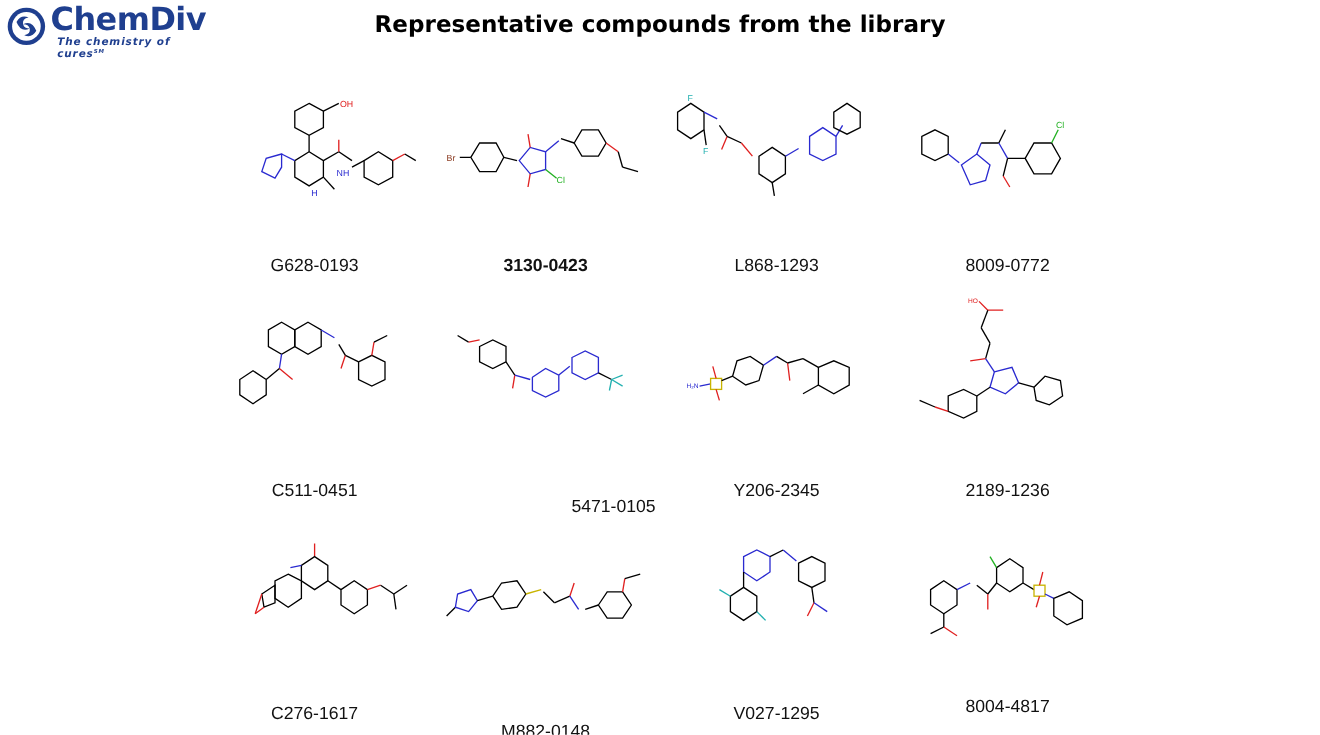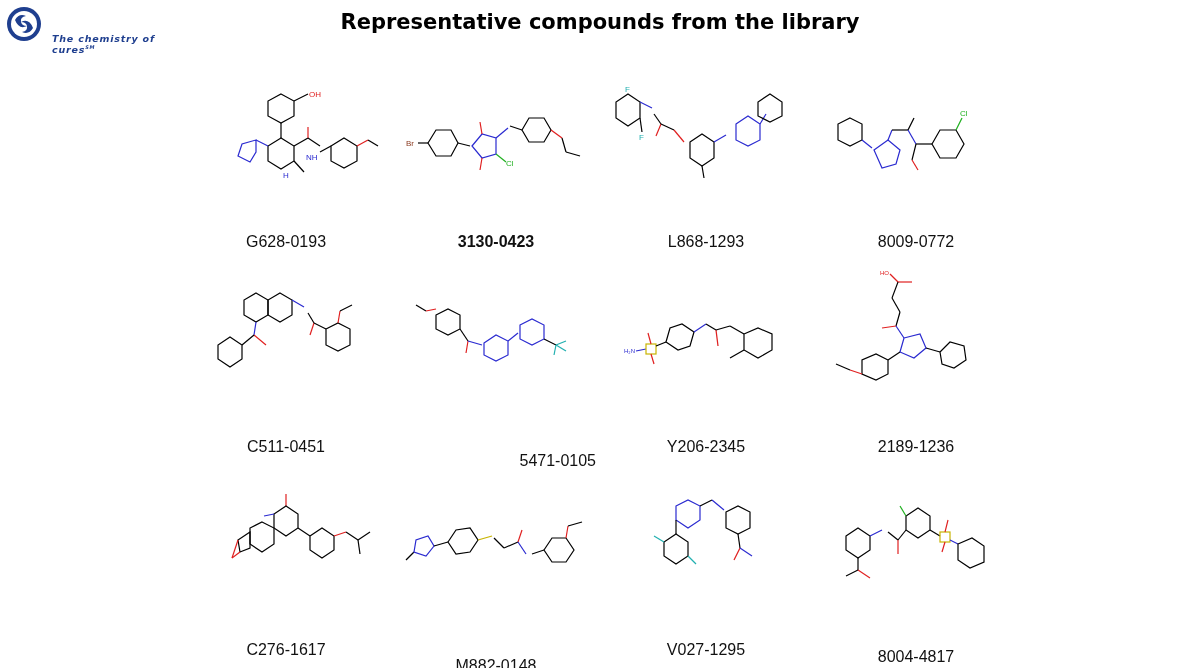--- a/index.html
+++ b/index.html
@@ -34,20 +34,21 @@
 </head>
 <body>
 
 <div class="logo">
   <svg class="logo-mark" viewBox="0 0 36 36">
     <circle cx="18" cy="18" r="17" fill="#1f3f8f"></circle>
     <circle cx="18" cy="18" r="13" fill="#ffffff"></circle>
     <path d="M9 14 q4 -7 11 -4 q-6 1 -5 6 q1 4 6 4 q-8 4 -12 -6z" fill="#1f3f8f"></path>
     <path d="M27 22 q-4 7 -11 4 q6 -1 5 -6 q-1 -4 -6 -4 q8 -4 12 6z" fill="#1f3f8f"></path>
   </svg>
+  <div class="logo-word">ChemDiv</div>
   <div class="logo-tag"><span>The chemistry of cures</span><sup>SM</sup></div>
 </div>
 
 <div class="title">Representative compounds from the library</div>
 
 <div class="grid">
 
   <div class="cell" style="left:186px; top:80px;">
     <div class="mol" style="top:0">
       <svg width="200" height="115" viewBox="0 0 200 115" stroke="#000" stroke-width="1.2" fill="none" font-family="Liberation Sans, sans-serif" font-size="8">
@@ -302,16 +303,16 @@
         <polygon points="90,32 90,18 102,10 114,18 114,32 102,40"></polygon>
         <line x1="90" y1="18" x2="84" y2="8" stroke="#20b020"></line>
         <line x1="114" y1="32" x2="124" y2="38"></line>
         <rect x="124" y="34" width="10" height="10" stroke="#c8b400"></rect>
         <line x1="129" y1="34" x2="132" y2="22" stroke="#e02020"></line>
         <line x1="129" y1="44" x2="126" y2="54" stroke="#e02020"></line>
         <line x1="134" y1="42" x2="142" y2="46" stroke="#2a2ad0"></line>
         <polygon points="142,46 156,40 168,48 168,64 154,70 142,62"></polygon>
       </svg>
     </div>
-    <div class="cid" style="top:160px;text-align:center;">8004-4817</div>
+    <div class="cid" style="top:146px;text-align:center;">8004-4817</div>
   </div>
 
 </div>
 
 </body></html>

